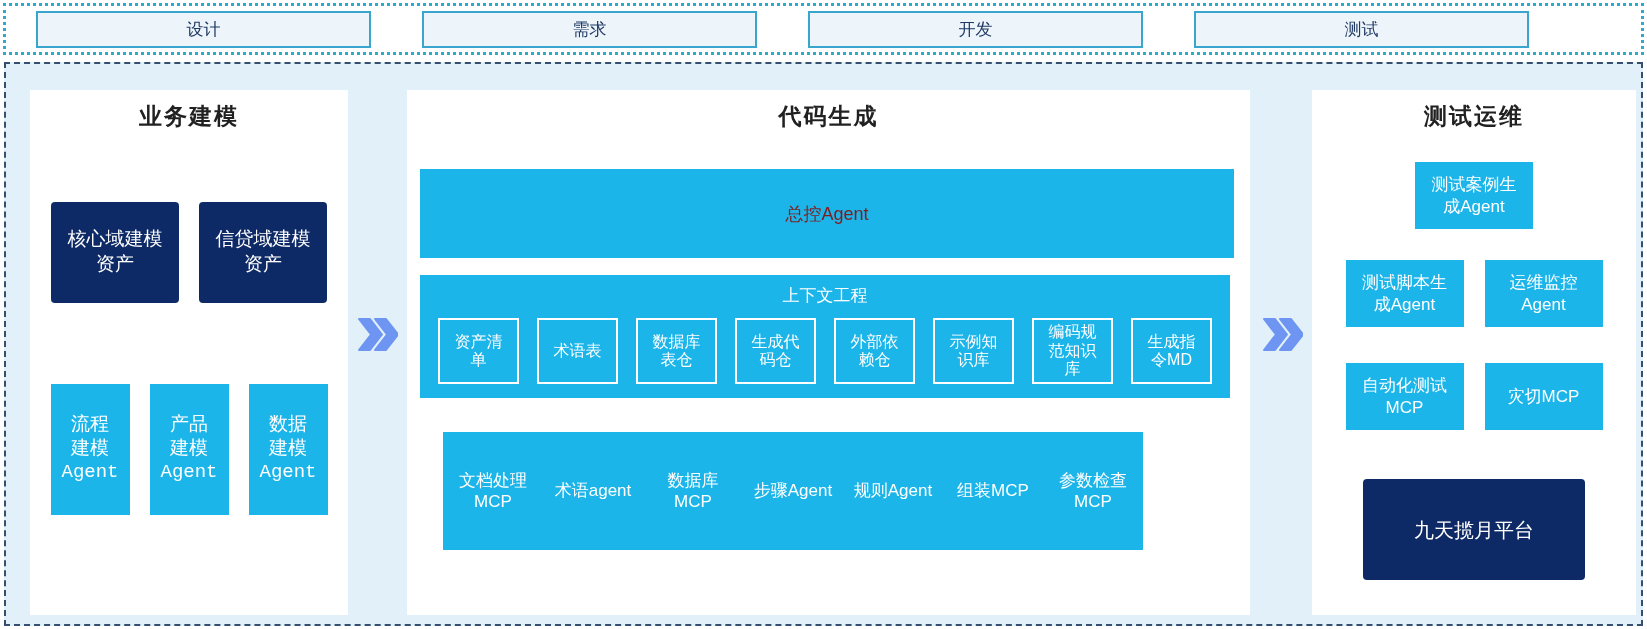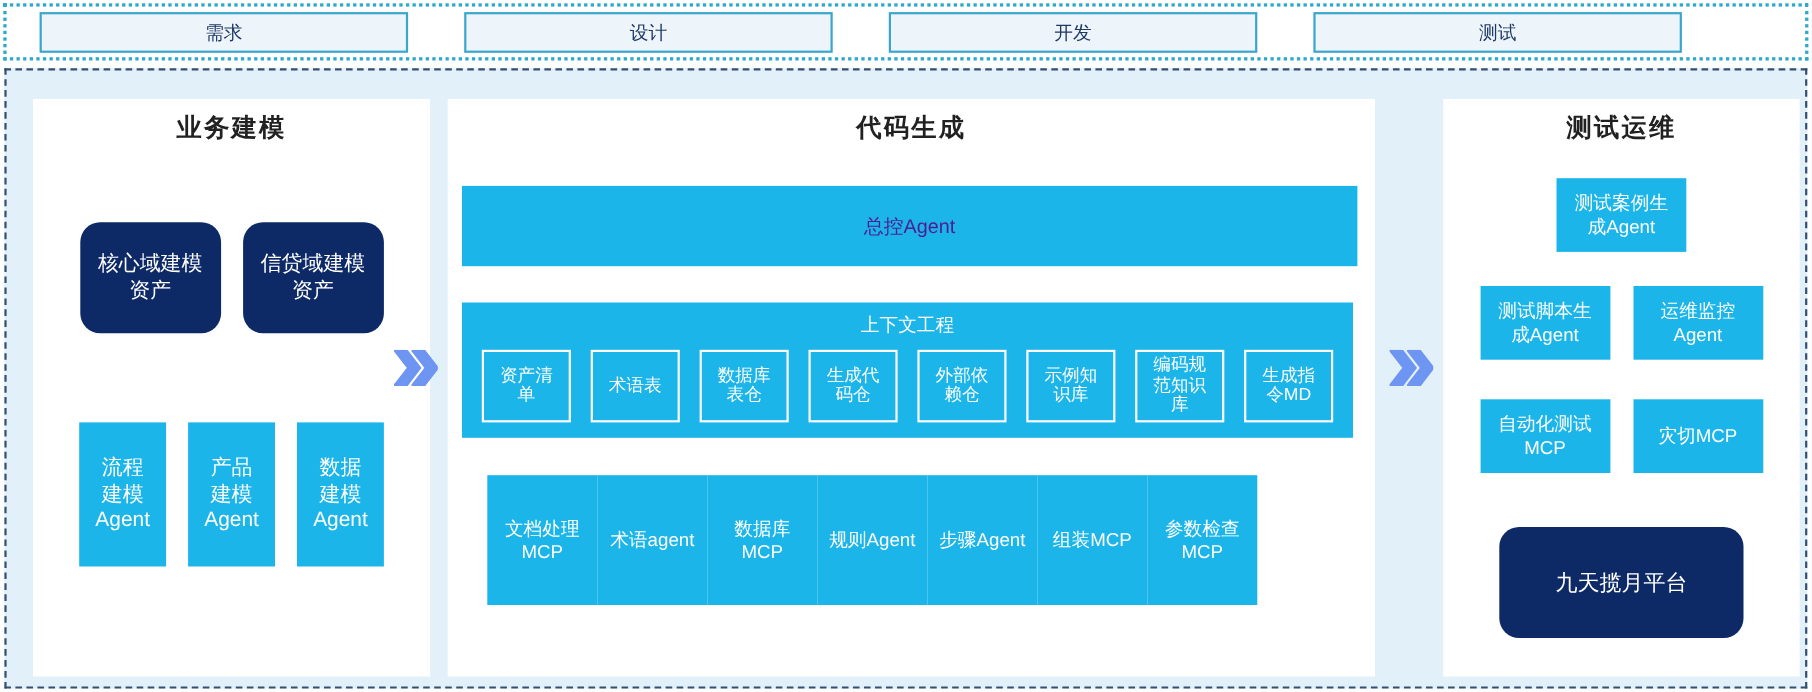--- a/index.html
+++ b/index.html
@@ -23,46 +23,46 @@
     width:335px;height:37px;background:var(--phase-bg);
     border:2px solid var(--phase-border);color:var(--phase-text);
     font-size:17px;display:flex;align-items:center;justify-content:center;
   }
   
   .canvas{
     position:absolute;left:4px;top:62px;width:1639px;height:564px;
     border:2px dashed var(--dash-border);background:var(--canvas-bg);
   }
   .panel{position:absolute;top:26px;height:525px;background:var(--panel-bg);}
-  .panel-business{left:24px;width:361px;}
+  .panel-business{left:24px;width:318px;font-family:Liberation Mono, monospace;}
   .panel-codegen{left:401px;width:843px;}
   .panel-testops{left:1306px;width:324px;}
   .panel-title{
     text-align:center;font-size:23px;font-weight:bold;color:var(--title-text);
     padding-top:11px;letter-spacing:2px;
   }
   .node{
     background:var(--cyan);color:#ffffff;display:flex;align-items:center;justify-content:center;
     text-align:center;white-space:pre-line;line-height:1.25;
   }
   .node-navy{
-    background:var(--navy);color:#ffffff;border-radius:18px;
+    background:var(--navy);color:#ffffff;border-radius:4px;
     display:flex;align-items:center;justify-content:center;text-align:center;
     white-space:pre-line;line-height:1.3;
   }
   .row{position:absolute;left:0;right:0;display:flex;justify-content:center;}
   
   .biz-assets{top:112px;gap:20px;}
   .biz-assets .node-navy{width:128px;height:101px;font-size:19px;}
   .biz-agents{top:294px;gap:20px;}
   .biz-agents .node{width:79px;height:131px;font-size:19px;}
   
   .master-bar{
-    position:absolute;left:13px;right:16px;top:79px;height:73px;
-    background:var(--cyan);color:#4c1d95;font-size:18px;
+    position:absolute;left:13px;right:16px;top:79px;height:89px;
+    background:var(--cyan);color:#7f1d1d;font-size:18px;
     display:flex;align-items:center;justify-content:center;
   }
   .ctx{
     position:absolute;left:13px;right:20px;top:185px;height:123px;
     background:var(--cyan);color:#fff;padding-top:9px;
   }
   .ctx-label{text-align:center;font-size:17px;}
   .ctx-items{display:flex;justify-content:space-evenly;align-items:flex-end;margin-top:11px;}
   .ctx-items .node{
     width:81px;height:66px;border:2px solid #ffffff;font-size:16px;line-height:1.15;
@@ -83,22 +83,22 @@
   
   .chevron{position:absolute;width:40px;height:33px;color:var(--chevron);}
   .chevron-left{left:352px;top:254px;}
   .chevron-right{left:1257px;top:254px;}
   .chevron svg{display:block;width:100%;height:100%;}
 </style>
 </head>
 <body>
 
 <div class="strip">
+  <div class="phase">设计</div>
   <div class="phase">需求</div>
-  <div class="phase">设计</div>
   <div class="phase">开发</div>
   <div class="phase">测试</div>
 </div>
 
 <div class="canvas">
 
   <div class="panel panel-business">
     <div class="panel-title">业务建模</div>
     <div class="row biz-assets">
       <div class="node-navy">核心域建模
@@ -149,22 +149,22 @@
         <div class="node">生成指
 令MD</div>
       </div>
     </div>
     <div class="tools">
       <div class="node">文档处理
 MCP</div>
       <div class="node">术语agent</div>
       <div class="node">数据库
 MCP</div>
+      <div class="node">步骤Agent</div>
       <div class="node">规则Agent</div>
-      <div class="node">步骤Agent</div>
       <div class="node">组装MCP</div>
       <div class="node">参数检查
 MCP</div>
     </div>
   </div>
 
   <div class="chevron chevron-right">
     <svg viewBox="0 0 40 33" aria-hidden="true">
       <path d="M1 1 L12 1 L24 16.5 L12 32 L1 32 L13 16.5 Z" fill="currentColor" stroke="currentColor" stroke-width="2" stroke-linejoin="round"></path>
       <path d="M17 1 L28 1 L40 16.5 L28 32 L17 32 L29 16.5 Z" fill="currentColor" stroke="currentColor" stroke-width="2" stroke-linejoin="round"></path>

